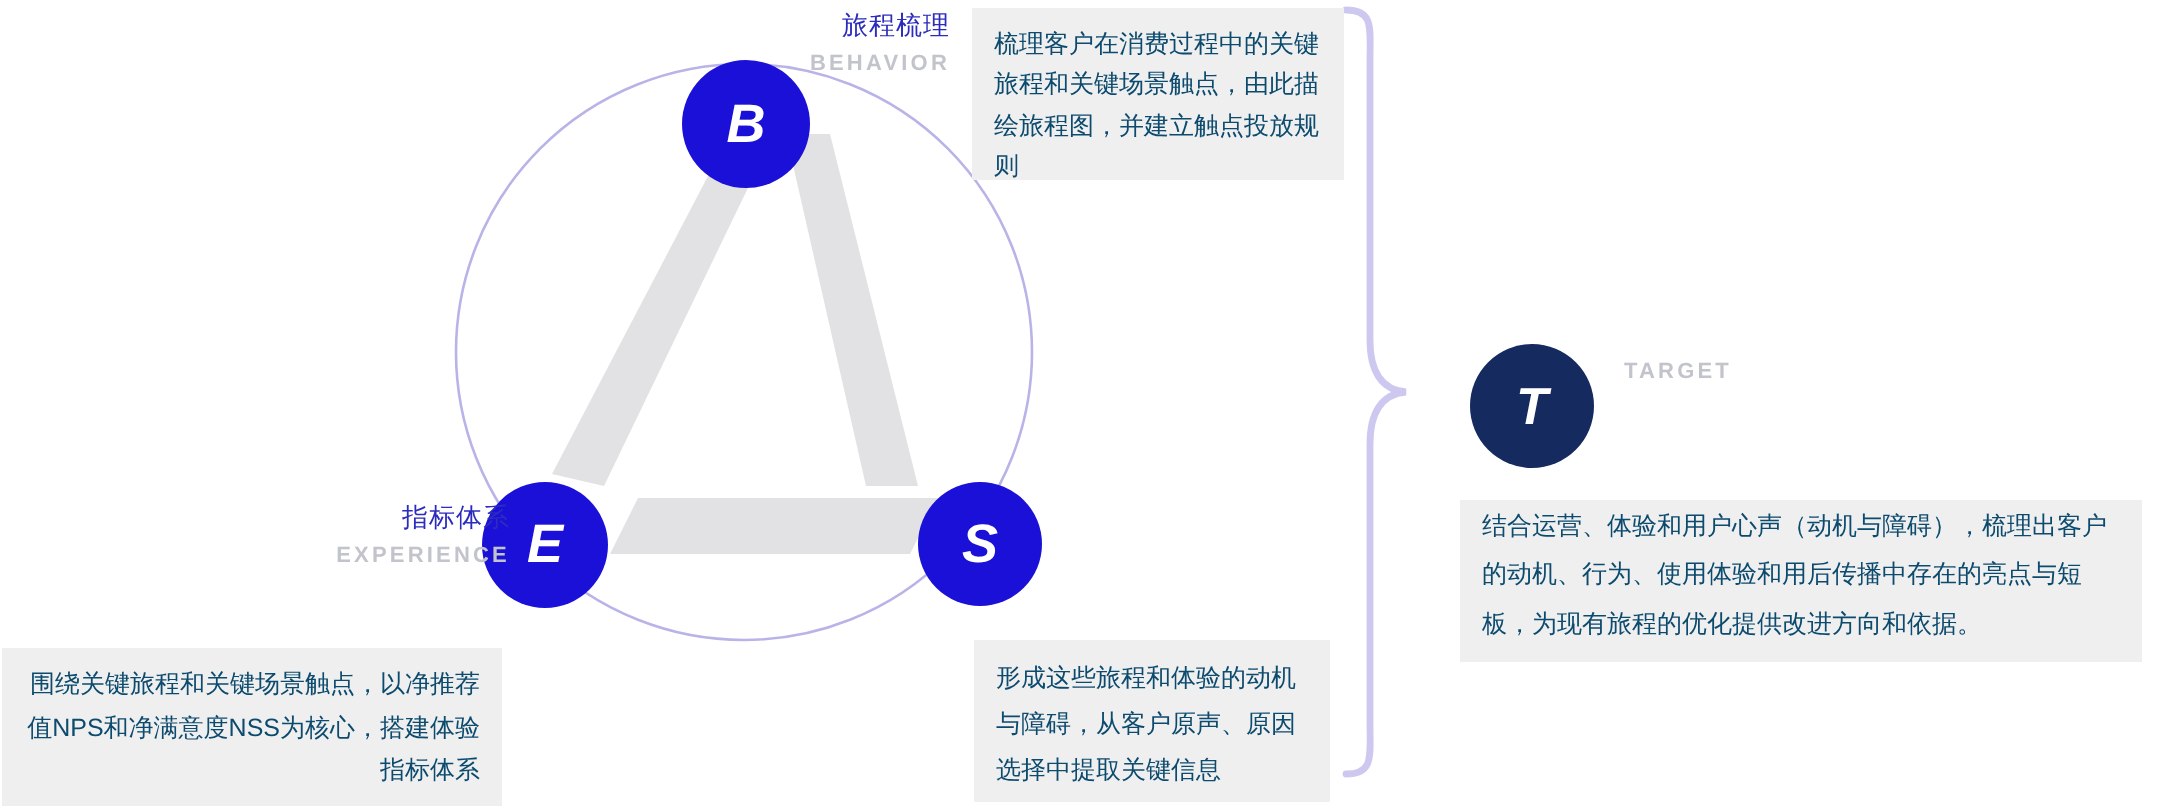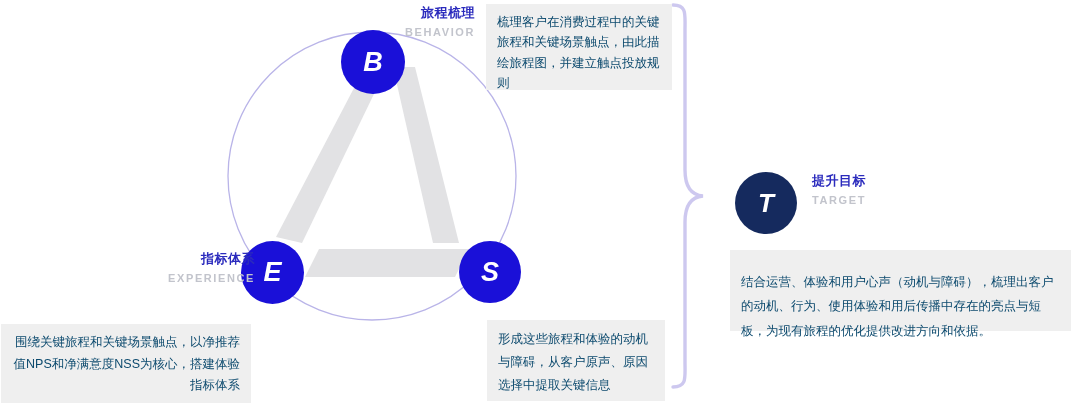--- a/index.html
+++ b/index.html
@@ -27,21 +27,21 @@
   .node.navy{background:#152a5e;}
 
   #node-b{left:341px;top:30px;width:64px;height:64px;font-size:27px;}
   #node-e{left:241px;top:241px;width:63px;height:63px;font-size:27px;}
   #node-s{left:459px;top:241px;width:62px;height:62px;font-size:27px;}
   #node-t{left:735px;top:172px;width:62px;height:62px;font-size:26px;}
 
   
   .label-block{position:absolute;}
   .label-cn{
-    color:#2b2bbd;font-weight:bold;font-size:13px;letter-spacing:.5px;
+    color:#2b2bbd;font-weight:normal;font-size:13px;letter-spacing:.5px;
     white-space:nowrap;line-height:1.1;
   }
   .label-en{
     color:#c2c4cc;font-weight:bold;font-size:11px;letter-spacing:1.6px;
     white-space:nowrap;line-height:1.1;margin-top:6px;
   }
   #label-b{left:330px;top:6px;width:145px;text-align:right;}
   #label-e{left:110px;top:252px;width:145px;text-align:right;}
   #label-s{left:551px;top:256px;width:160px;text-align:left;}
   #label-t{left:812px;top:174px;width:180px;text-align:left;}
@@ -50,21 +50,21 @@
   .desc{
     position:absolute;background:#efefef;color:#0c4a6e;
     font-size:12.5px;line-height:1.62;
     padding:8px 11px 9px 11px;
     box-sizing:border-box;
     font-family:"Liberation Sans","DejaVu Sans",sans-serif;
   }
   #desc-b{left:486px;top:4px;width:186px;height:86px;}
   #desc-e{left:1px;top:324px;width:250px;height:79px;line-height:1.72;text-align:right;}
   #desc-s{left:487px;top:320px;width:178px;height:81px;line-height:1.82;}
-  #desc-t{left:730px;top:250px;width:341px;height:81px;line-height:1.95;padding-top:20px;}
+  #desc-t{left:730px;top:250px;width:341px;height:81px;line-height:1.95;padding-top:1px;}
 
   
   #brace{position:absolute;left:655px;top:0px;width:60px;height:405px;}
   #brace svg{display:block;}
 </style>
 </head>
 <body>
 
 <div class="stage">
 
@@ -104,21 +104,20 @@
 
   <div class="label-block" id="label-b">
     <div class="label-cn">旅程梳理</div>
     <div class="label-en">BEHAVIOR</div>
   </div>
   <div class="label-block" id="label-e">
     <div class="label-cn">指标体系</div>
     <div class="label-en">EXPERIENCE</div>
   </div>
   <div class="label-block" id="label-t">
-    <div class="label-cn">提升目标</div>
     <div class="label-en">TARGET</div>
   </div>
 
   <div class="desc" id="desc-b">梳理客户在消费过程中的关键旅程和关键场景触点，由此描绘旅程图，并建立触点投放规则</div>
   <div class="desc" id="desc-e">围绕关键旅程和关键场景触点，以净推荐值NPS和净满意度NSS为核心，搭建体验指标体系</div>
   <div class="desc" id="desc-s">形成这些旅程和体验的动机与障碍，从客户原声、原因选择中提取关键信息</div>
   <div class="desc" id="desc-t">结合运营、体验和用户心声（动机与障碍），梳理出客户的动机、行为、使用体验和用后传播中存在的亮点与短板，为现有旅程的优化提供改进方向和依据。</div>
 
 </div>
 

